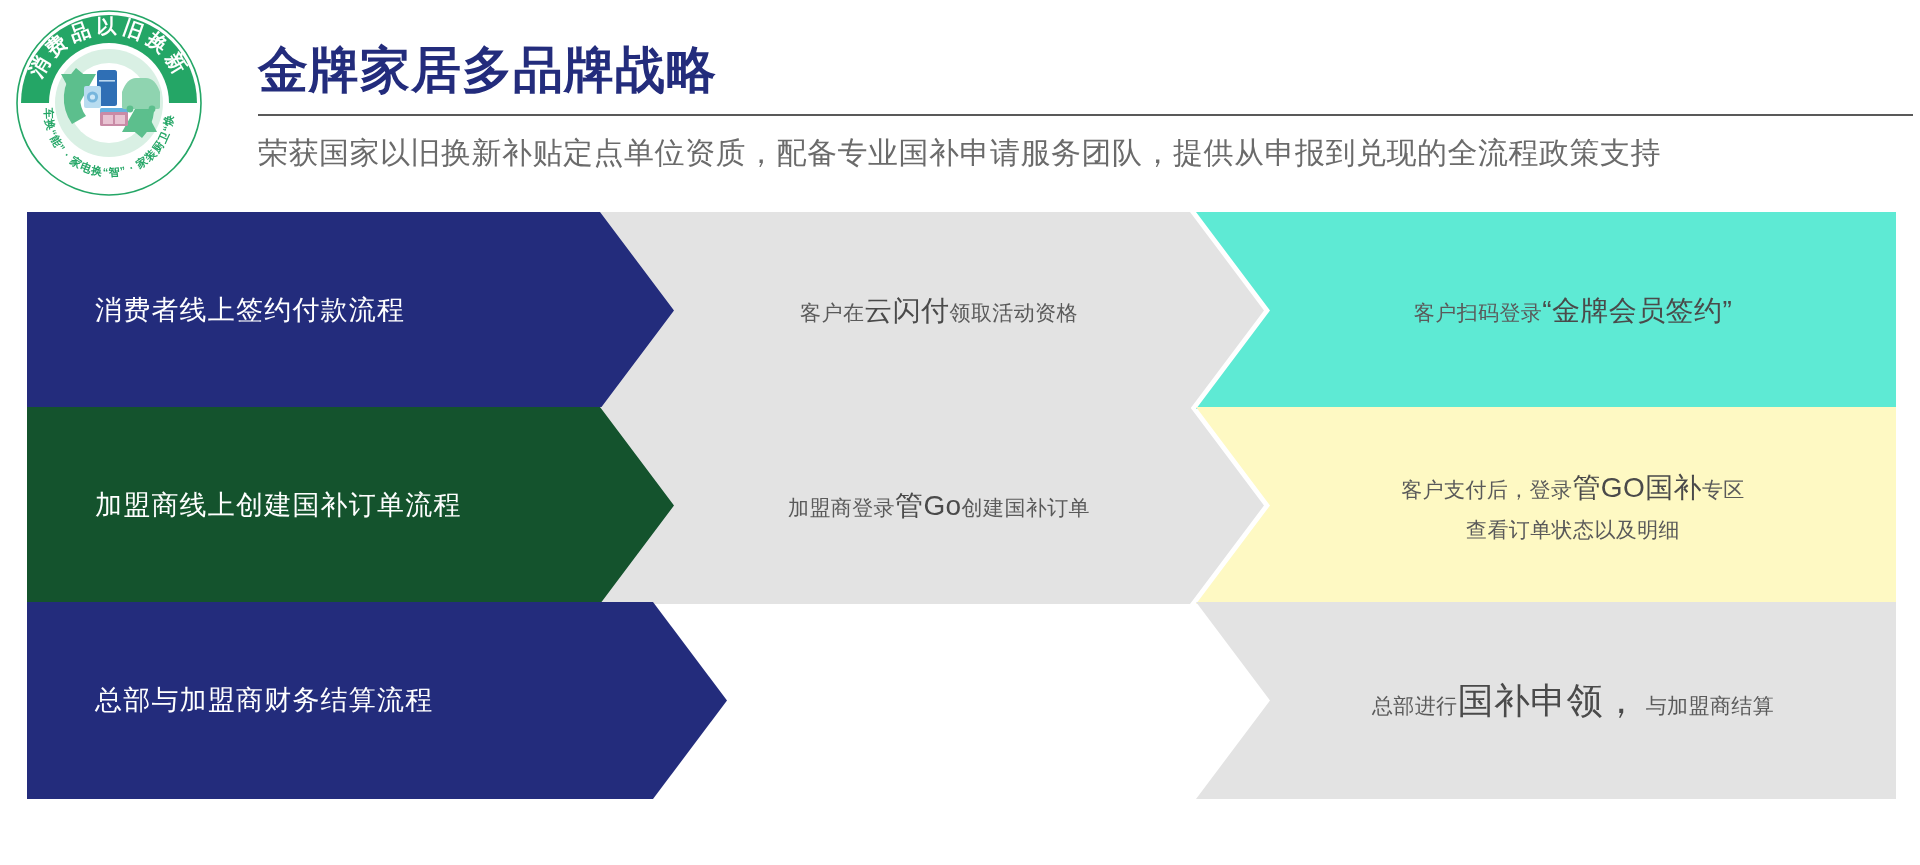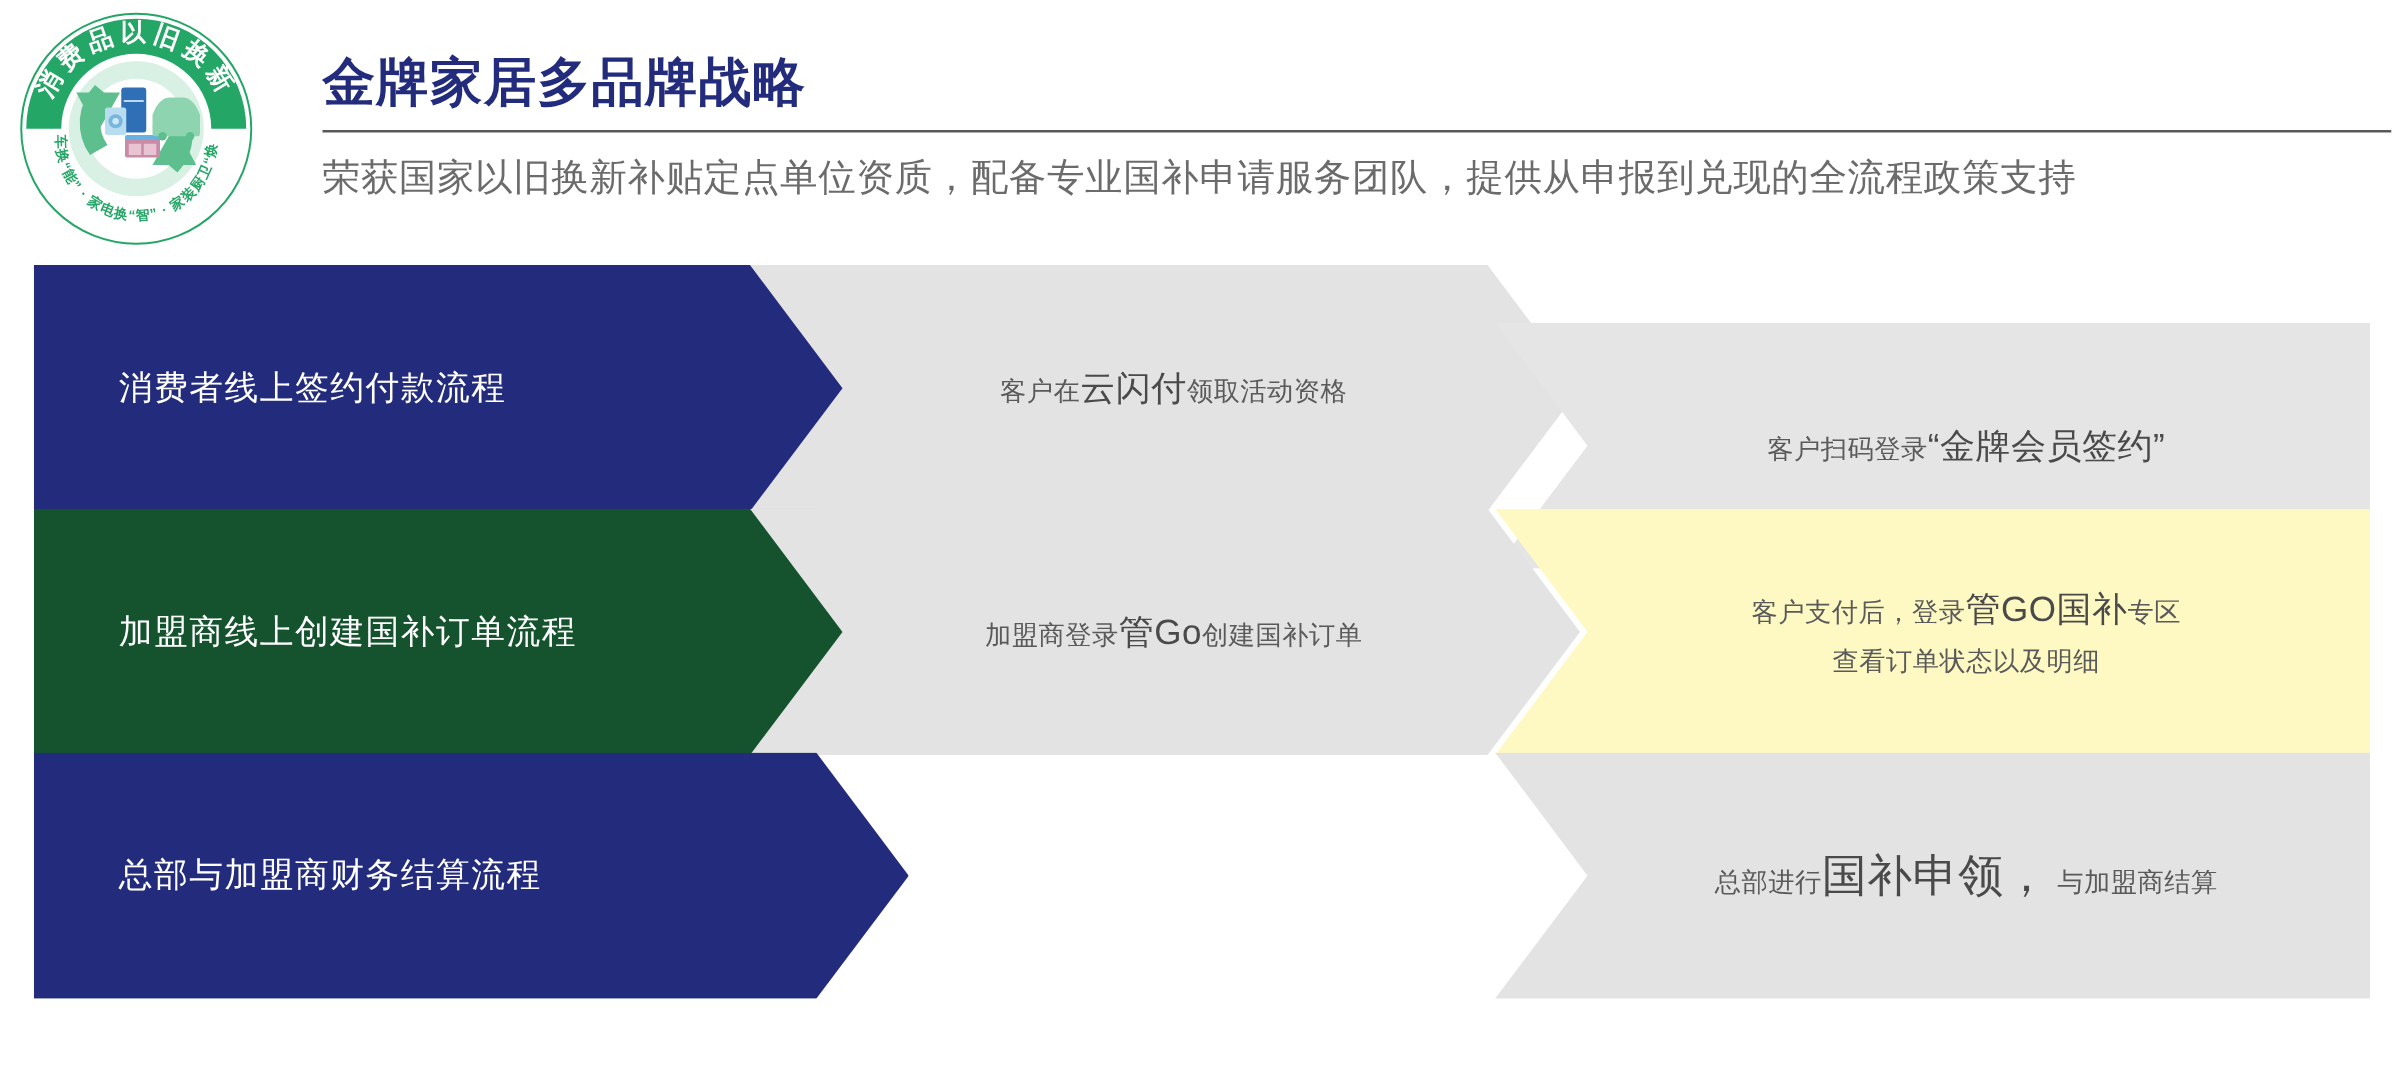--- a/index.html
+++ b/index.html
@@ -15,21 +15,21 @@
   .header { position: absolute; left: 0; top: 0; width: 1920px; height: 210px; }
 
   .logo-wrap {
     position: absolute; left: 14px; top: 8px;
     width: 190px; height: 190px;
   }
   .logo-svg { display: block; width: 190px; height: 190px; }
 
   .title-block { position: absolute; left: 258px; top: 42px; width: 1640px; }
   .main-title {
-    font-size: 42px; font-weight: bold; color: #232c7c;
+    font-size: 50px; font-weight: bold; color: #232c7c;
     letter-spacing: 1px; line-height: 1.15; white-space: nowrap;
   }
   .title-rule {
     margin-top: 14px; width: 1655px; height: 2px; background: #595959;
   }
   .sub-title {
     margin-top: 17px; font-size: 30px; color: #6b6b6b;
     line-height: 1.3; white-space: nowrap; letter-spacing: .5px;
   }
 
@@ -132,21 +132,21 @@
 
     <div class="row">
       <div class="cell cell-label" style="background: rgb(35, 44, 124);">
         <span class="txt">消费者线上签约付款流程</span>
       </div>
       <div class="cell cell-step s1" style="background: rgb(227, 227, 227);">
         <span class="step-txt">
             <span class="ln"><span>客户在</span><span class="em">云闪付</span><span>领取活动资格</span></span>
           </span>
       </div>
-      <div class="cell cell-step s2" style="background: #e5e5e5; margin-top: 46px;">
+      <div class="cell cell-step s2" style="background: #5eead4;">
         <span class="step-txt">
             <span class="ln"><span>客户扫码登录</span><span class="em">“金牌会员签约”</span></span>
           </span>
       </div>
     </div>
 
     <div class="row">
       <div class="cell cell-label" style="background: #14532d;">
         <span class="txt">加盟商线上创建国补订单流程</span>
       </div>

